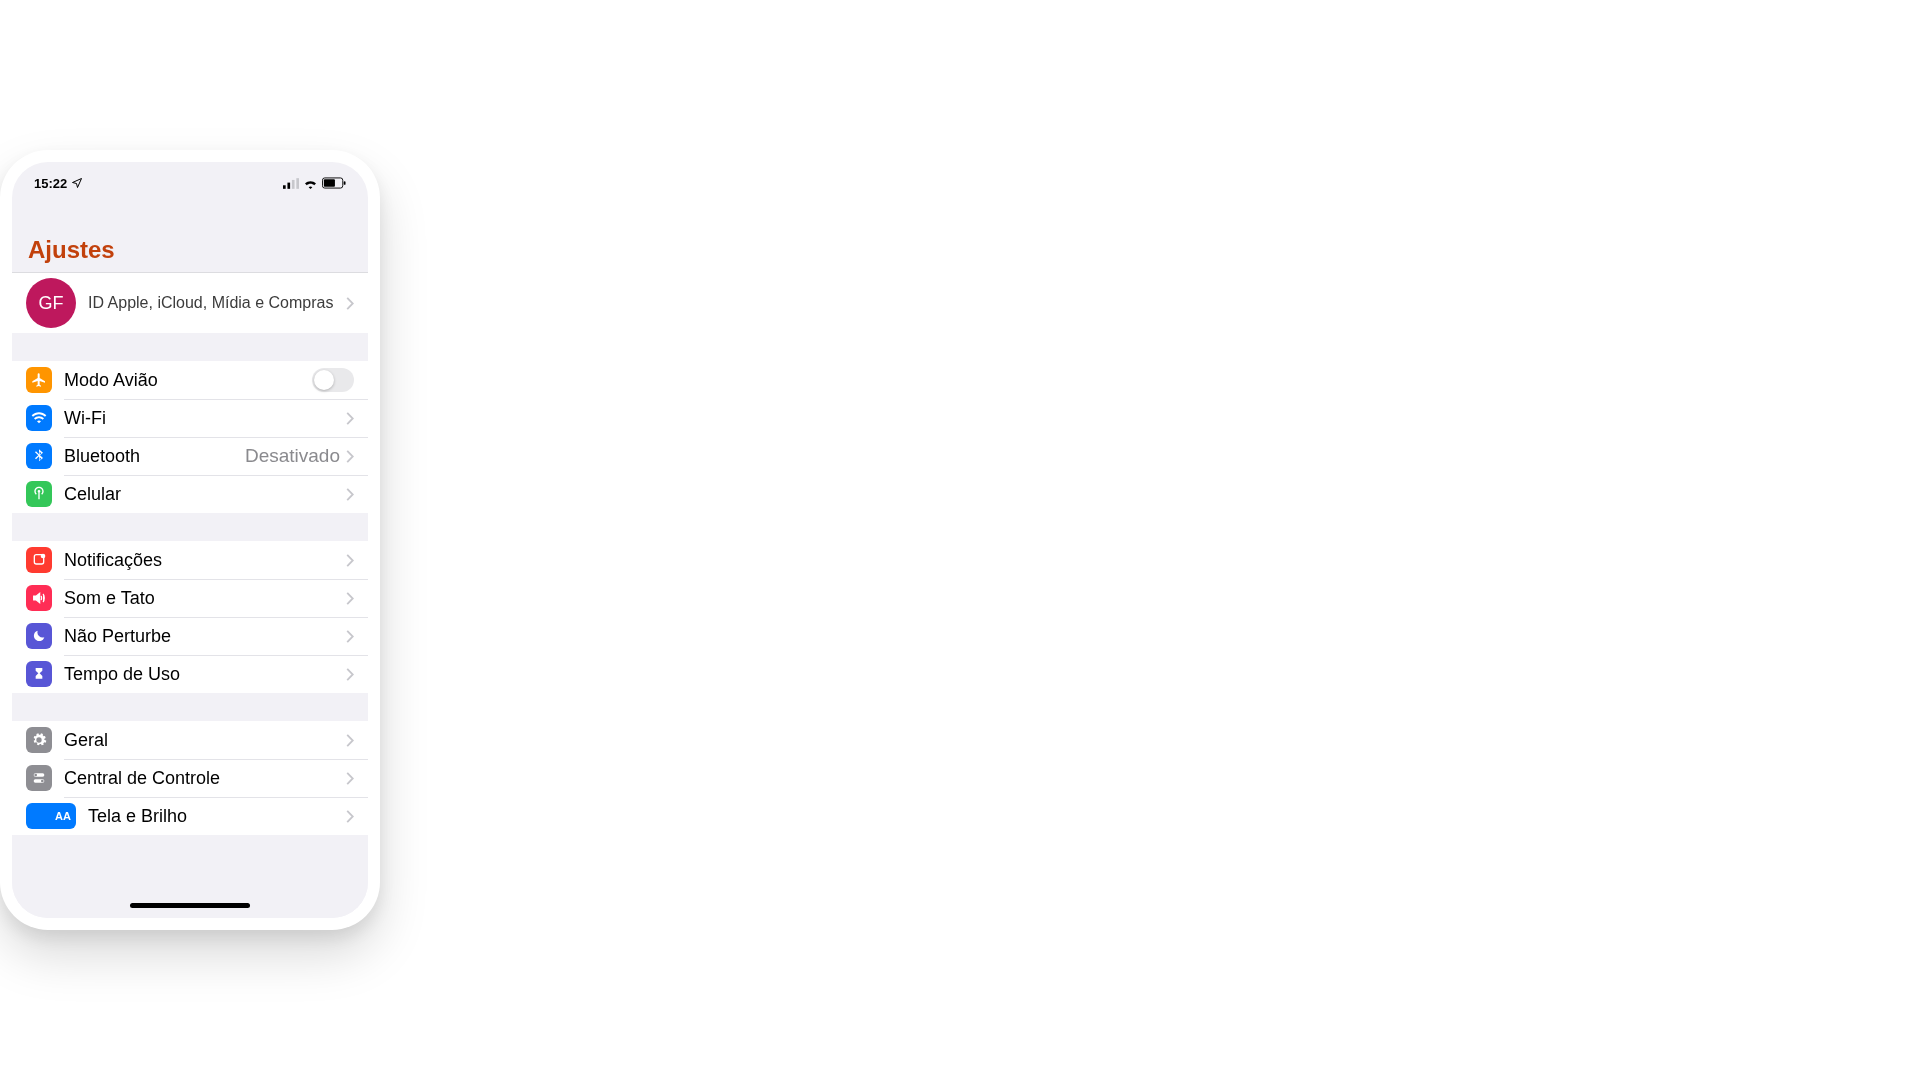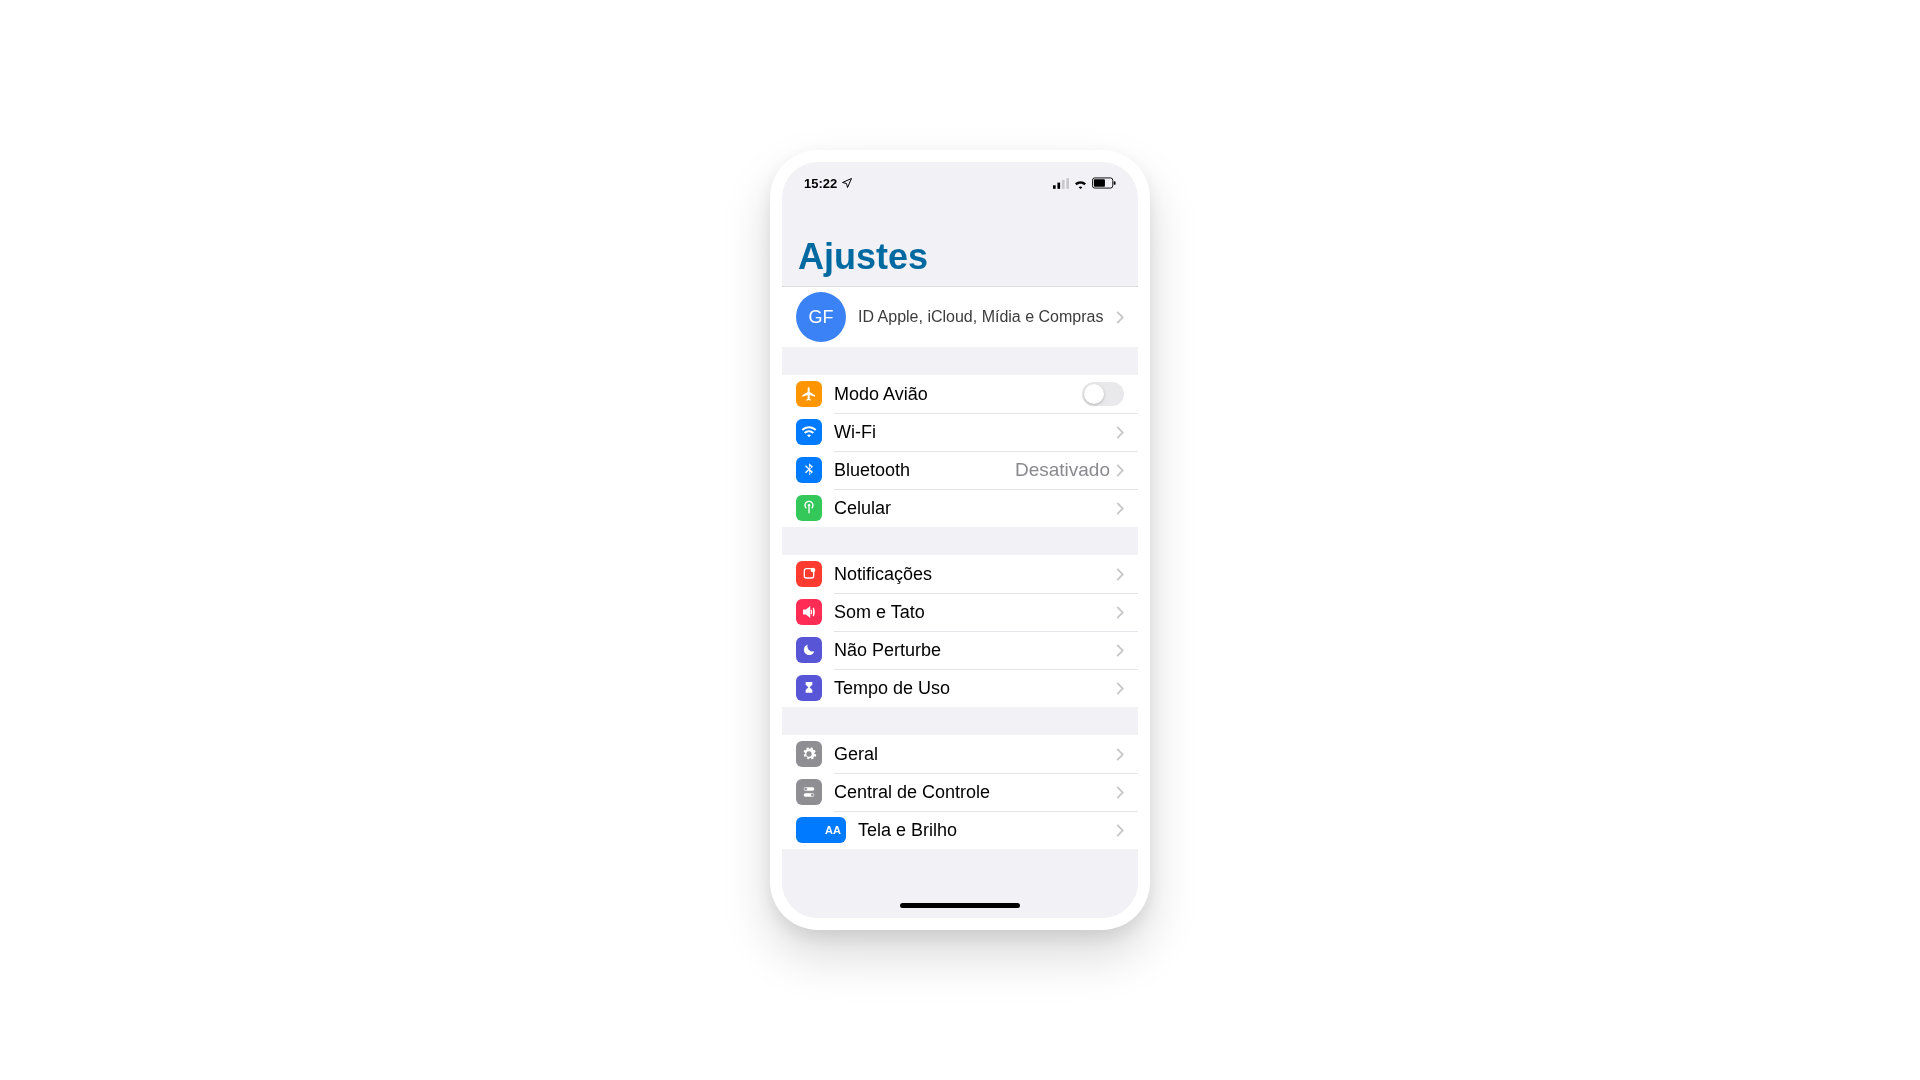--- a/index.html
+++ b/index.html
@@ -1,48 +1,48 @@
 <!DOCTYPE html>
 <html><head>
 <meta charset="utf-8">
 <style>
   html,body{margin:0;padding:0;width:1920px;height:1080px;background:#ffffff;font-family:-apple-system,Helvetica,Arial,sans-serif;}
-  .stage{width:1920px;height:1080px;display:flex;align-items:center;justify-content:center;}
+  .stage{width:1920px;height:1080px;display:flex;align-items:center;justify-content:flex-start;}
   .phone{
     width:380px;height:780px;background:#ffffff;border-radius:48px;position:relative;
     box-shadow:0 25px 50px rgba(0,0,0,.15),0 8px 16px rgba(0,0,0,.08);
     padding:12px;box-sizing:border-box;
   }
   .screen{
     width:100%;height:100%;border-radius:36px;overflow:hidden;background:#f2f1f6;
     display:flex;flex-direction:column;
   }
   
   .statusbar{height:30px;display:flex;align-items:center;justify-content:space-between;
     padding:6px 22px 0 22px;font-size:13px;font-weight:600;color:#000;}
   .sb-left{display:flex;align-items:center;gap:4px;}
   .sb-right{display:flex;align-items:center;gap:4px;}
   .sb-right svg{display:block;}
   
   .header{padding:38px 16px 8px 16px;border-bottom:1px solid #dcdce0;}
-  .header h1{margin:0;font-size:36px;font-weight:700;color:#0369a1;}
+  .header h1{margin:0;font-size:24px;font-weight:700;color:#c2410c;}
   
   .scroll{flex:1;overflow:hidden;background:#f2f1f6;}
   .group{background:#fff;}
   .gap{height:28px;background:#f2f1f6;}
   .row{
     display:flex;align-items:center;height:38px;padding:0 14px 0 14px;position:relative;
   }
   .row + .row::before{
     content:"";position:absolute;left:52px;right:0;top:0;height:1px;background:#e3e3e8;
   }
   .profile-row{height:60px;}
   .icon{width:26px;height:26px;border-radius:6px;display:flex;align-items:center;justify-content:center;flex:0 0 26px;margin-right:12px;}
   .icon svg{width:16px;height:16px;}
-  .avatar{width:50px;height:50px;border-radius:50%;background:#3b82f6;color:#fff;display:flex;align-items:center;justify-content:center;font-size:18px;font-weight:400;margin-right:12px;flex:0 0 50px;}
+  .avatar{width:50px;height:50px;border-radius:50%;background:#be185d;color:#fff;display:flex;align-items:center;justify-content:center;font-size:18px;font-weight:400;margin-right:12px;flex:0 0 50px;}
   .lbl{font-size:18px;color:#000;}
   .sub{font-size:16px;color:#3c3c3c;}
   .spacer{flex:1;}
   .val{font-size:19px;color:#8a8a8e;margin-right:6px;}
   .chev{color:#c7c7cc;}
   
   .toggle{width:42px;height:24px;border-radius:12px;background:#e9e9eb;position:relative;}
   .toggle .knob{width:20px;height:20px;border-radius:50%;background:#fff;position:absolute;top:2px;left:2px;box-shadow:0 1px 3px rgba(0,0,0,.25);}
   
   .homebar{position:absolute;bottom:22px;left:50%;transform:translateX(-50%);width:120px;height:5px;border-radius:3px;background:#000;}

